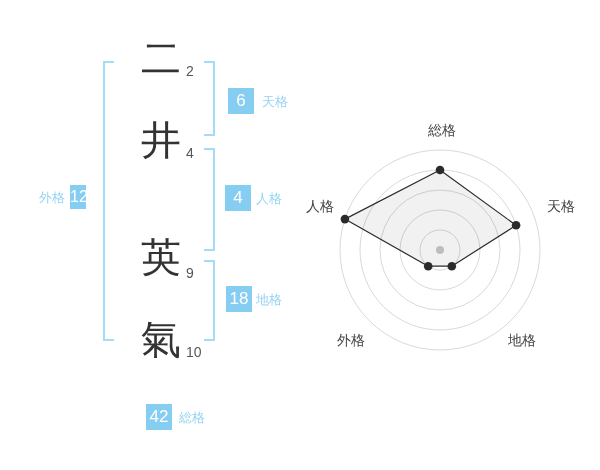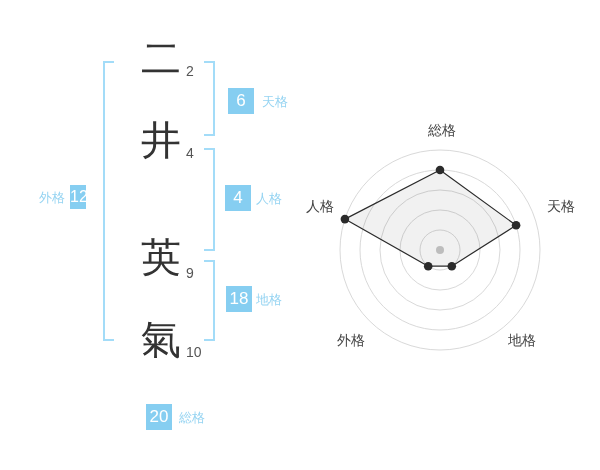--- a/index.html
+++ b/index.html
@@ -65,21 +65,21 @@
 
   <div class="badge" style="left:225px;top:185px">4</div>
   <div class="kaku-label" style="left:256px;top:192px">人格</div>
 
   <div class="badge" style="left:226px;top:286px">18</div>
   <div class="kaku-label" style="left:256px;top:293px">地格</div>
 
   <div class="kaku-label" style="left:39px;top:191px">外格</div>
   <div class="badge small" style="left:70px;top:185px">12</div>
 
-  <div class="badge" style="left:146px;top:404px">20</div>
+  <div class="badge" style="left:146px;top:404px">42</div>
   <div class="kaku-label" style="left:179px;top:411px">総格</div>
 
   <svg class="radar" width="280" height="245" viewBox="0 0 280 245">
       <circle cx="140" cy="135" r="20" fill="none" stroke="#d9d9d9" stroke-width="1"></circle>
       <circle cx="140" cy="135" r="40" fill="none" stroke="#d9d9d9" stroke-width="1"></circle>
       <circle cx="140" cy="135" r="60" fill="none" stroke="#d9d9d9" stroke-width="1"></circle>
       <circle cx="140" cy="135" r="80" fill="none" stroke="#d9d9d9" stroke-width="1"></circle>
       <circle cx="140" cy="135" r="100" fill="none" stroke="#d9d9d9" stroke-width="1"></circle>
       <polygon points="140.0,55.0 216.1,110.3 151.8,151.2 128.2,151.2 44.9,104.1" fill="rgba(0,0,0,0.055)" stroke="#2b2b2b" stroke-width="1.2" stroke-linejoin="round"></polygon>
       <circle cx="140" cy="135" r="4" fill="#bdbdbd"></circle>

